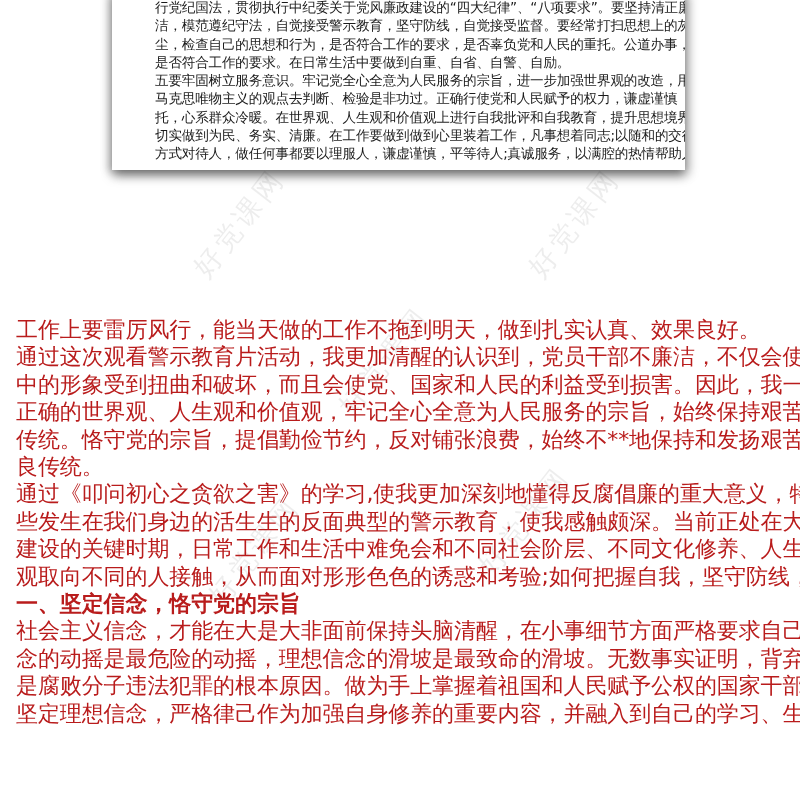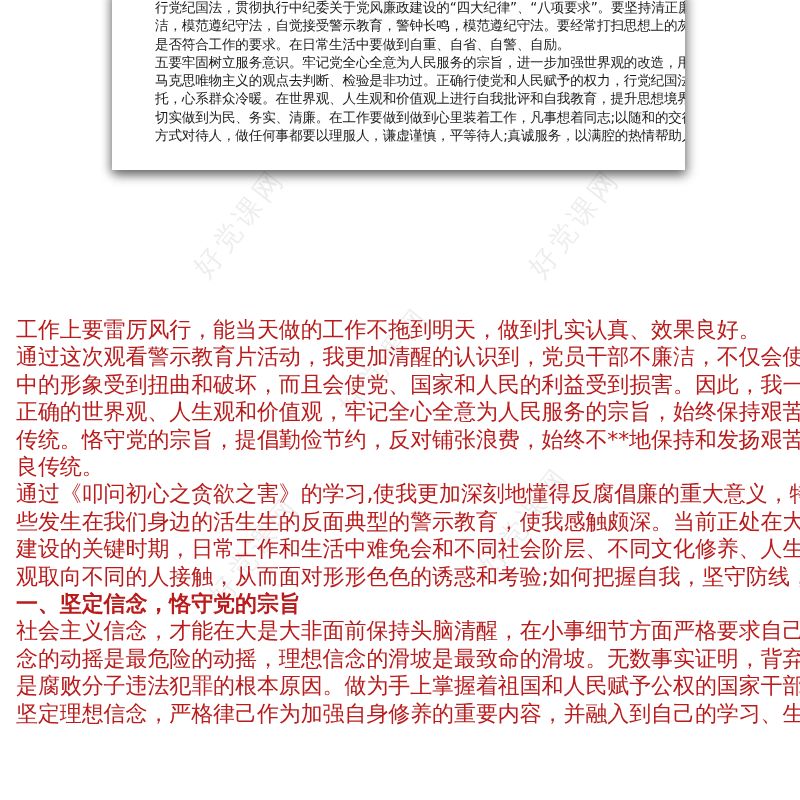--- a/index.html
+++ b/index.html
@@ -75,24 +75,25 @@
 
 <div class="wm" style="left:185px; top:262px;">好党课网</div>
 <div class="wm" style="left:520px; top:262px;">好党课网</div>
 <div class="wm" style="left:330px; top:400px;">好党课网</div>
 <div class="wm" style="left:200px; top:590px;">好党课网</div>
 <div class="wm" style="left:470px; top:560px;">好党课网</div>
 
 <div class="card">
   <div class="card-text">
     <span class="line">行党纪国法，贯彻执行中纪委关于党风廉政建设的“四大纪律”、“八项要求”。要坚持清正廉</span>
-    <span class="line">洁，模范遵纪守法，自觉接受警示教育，警钟长鸣，模范遵纪守法。要经常打扫思想上的灰</span>
+    <span class="line">洁，模范遵纪守法，自觉接受警示教育，坚守防线，自觉接受监督。要经常打扫思想上的灰</span>
+    <span class="line">尘，检查自己的思想和行为，是否符合工作的要求，是否辜负党和人民的重托。公道办事，</span>
     <span class="line">是否符合工作的要求。在日常生活中要做到自重、自省、自警、自励。</span>
     <span class="line">五要牢固树立服务意识。牢记党全心全意为人民服务的宗旨，进一步加强世界观的改造，用</span>
-    <span class="line">马克思唯物主义的观点去判断、检验是非功过。正确行使党和人民赋予的权力，行党纪国法</span>
+    <span class="line">马克思唯物主义的观点去判断、检验是非功过。正确行使党和人民赋予的权力，谦虚谨慎</span>
     <span class="line">托，心系群众冷暖。在世界观、人生观和价值观上进行自我批评和自我教育，提升思想境界，</span>
     <span class="line">切实做到为民、务实、清廉。在工作要做到做到心里装着工作，凡事想着同志;以随和的交往</span>
     <span class="line">方式对待人，做任何事都要以理服人，谦虚谨慎，平等待人;真诚服务，以满腔的热情帮助人;</span>
   </div>
 </div>
 
 <div class="main">
   <span class="line">工作上要雷厉风行，能当天做的工作不拖到明天，做到扎实认真、效果良好。</span>
   <span class="line">通过这次观看警示教育片活动，我更加清醒的认识到，党员干部不廉洁，不仅会使党在群众</span>
   <span class="line">中的形象受到扭曲和破坏，而且会使党、国家和人民的利益受到损害。因此，我一定要树立</span>

